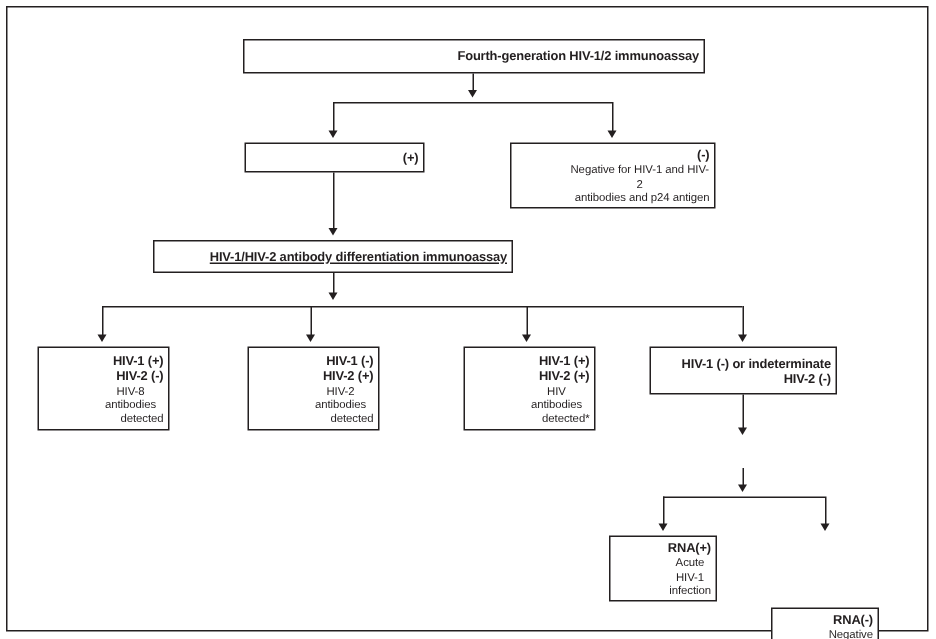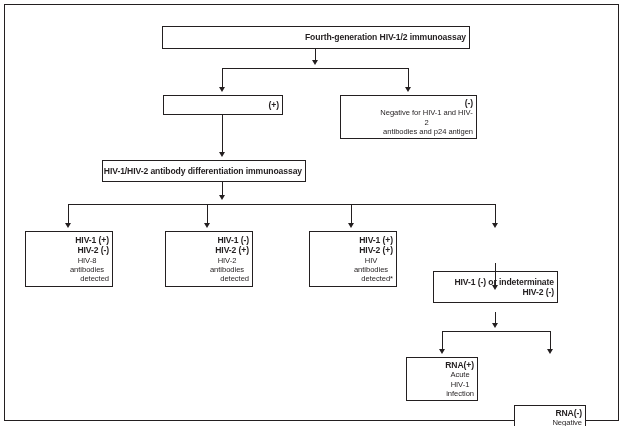--- a/index.html
+++ b/index.html
@@ -114,21 +114,21 @@
 
   <div class="node" style="left:340px; top:95px; width:137px; height:44px;">
     <div class="ttl">(-)</div>
     <div class="sub">Negative for HIV-1 and HIV-2</div>
     <div class="sub">antibodies and p24 antigen</div>
   </div>
 
   <div class="vline" style="left:222px; top:115px; height:38px;"></div>
   <div class="arrowhead" style="left:218.6px; top:152px;"></div>
 
-  <div class="node" style="left:102px; top:160px; width:204px; height:22px;">
+  <div class="node" style="left:102px; top:160px; width:240px; height:22px;text-decoration:underline;">
     <div class="ttl">HIV-1/HIV-2 antibody differentiation immunoassay</div>
   </div>
 
   <div class="vline" style="left:222px; top:182px; height:14px;"></div>
   <div class="arrowhead" style="left:218.6px; top:195px;"></div>
 
   <div class="hline" style="left:68px; top:204px; width:427px;"></div>
   <div class="vline" style="left:68px; top:204px; height:20px;"></div>
   <div class="arrowhead" style="left:64.6px; top:223px;"></div>
   <div class="vline" style="left:207px; top:204px; height:20px;"></div>
@@ -152,21 +152,21 @@
     <div class="sub">detected</div>
   </div>
 
   <div class="node" style="left:309px; top:231px; width:88px; height:56px;">
     <div class="ttl">HIV-1 (+)</div>
     <div class="ttl">HIV-2 (+)</div>
     <div class="sub">HIV antibodies</div>
     <div class="sub">detected*</div>
   </div>
 
-  <div class="node" style="left:433px; top:231px; width:125px; height:32px;margin-top:40px;">
+  <div class="node" style="left:433px; top:231px; width:125px; height:32px;">
     <div class="ttl">HIV-1 (-) or indeterminate</div>
     <div class="ttl">HIV-2 (-)</div>
   </div>
 
   <div class="vline" style="left:495px; top:263px; height:23px;"></div>
   <div class="arrowhead" style="left:491.6px; top:285px;"></div>
 
 
   <div class="vline" style="left:495px; top:312px; height:12px;"></div>
   <div class="arrowhead" style="left:491.6px; top:323px;"></div>

